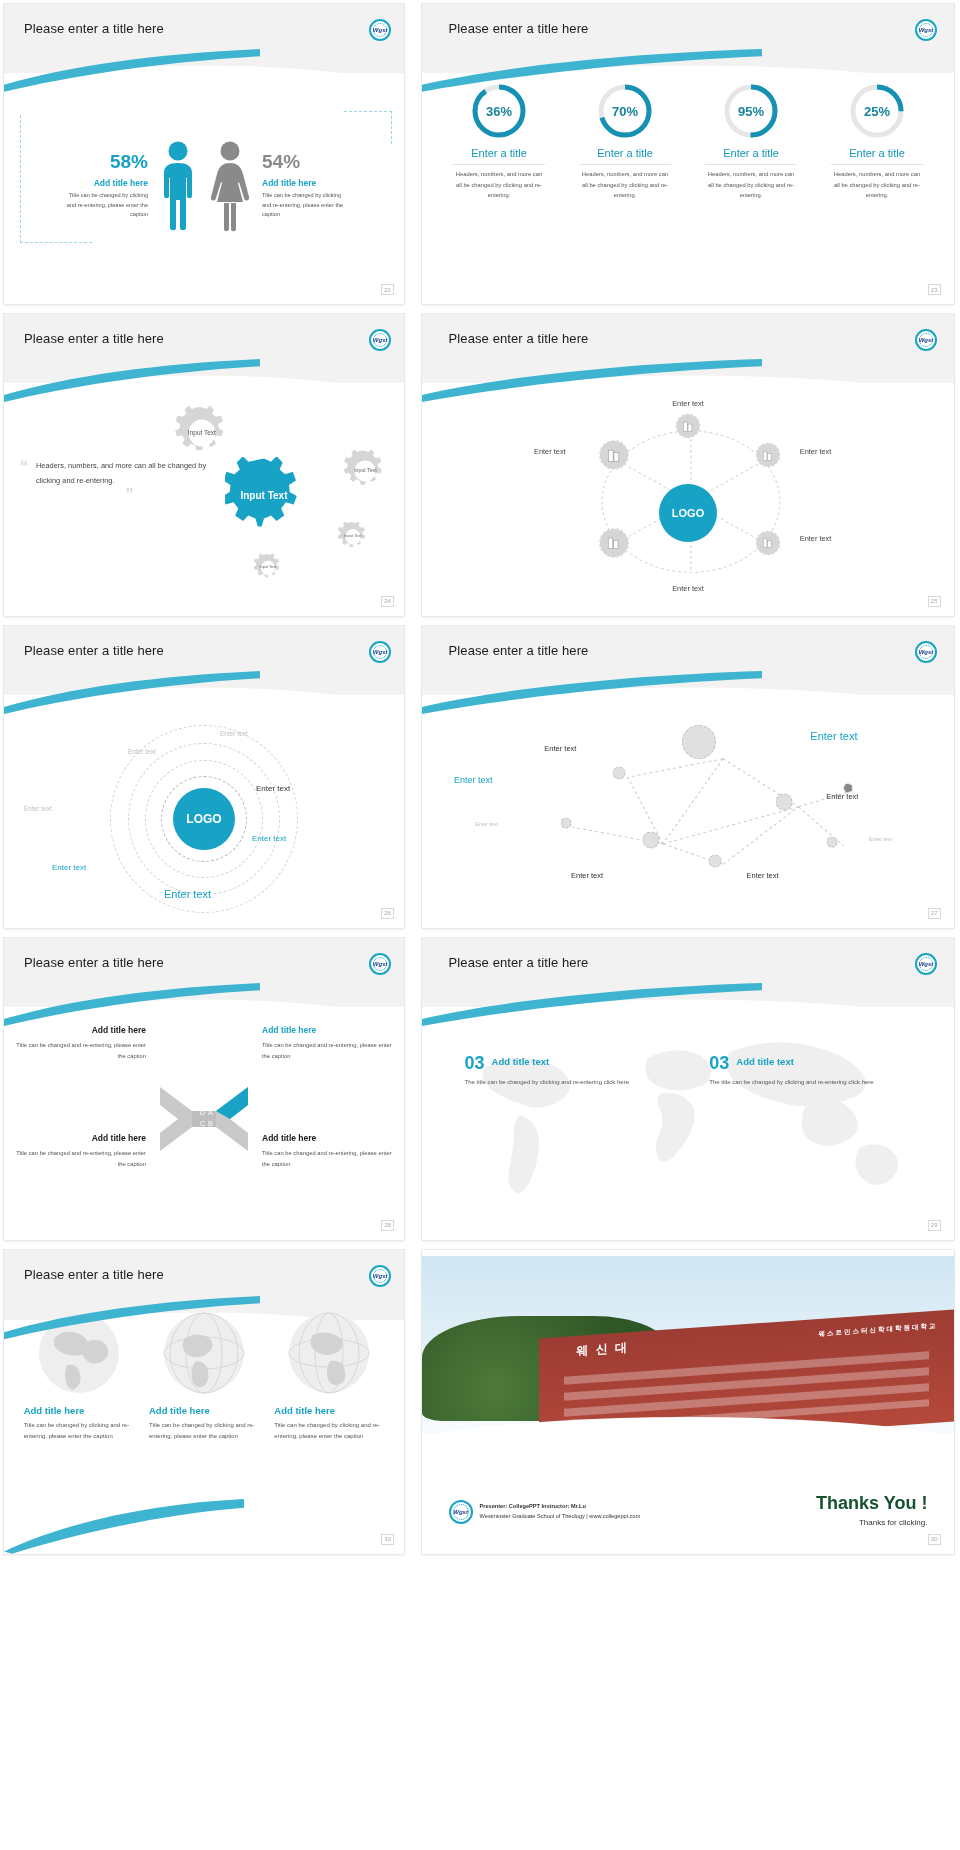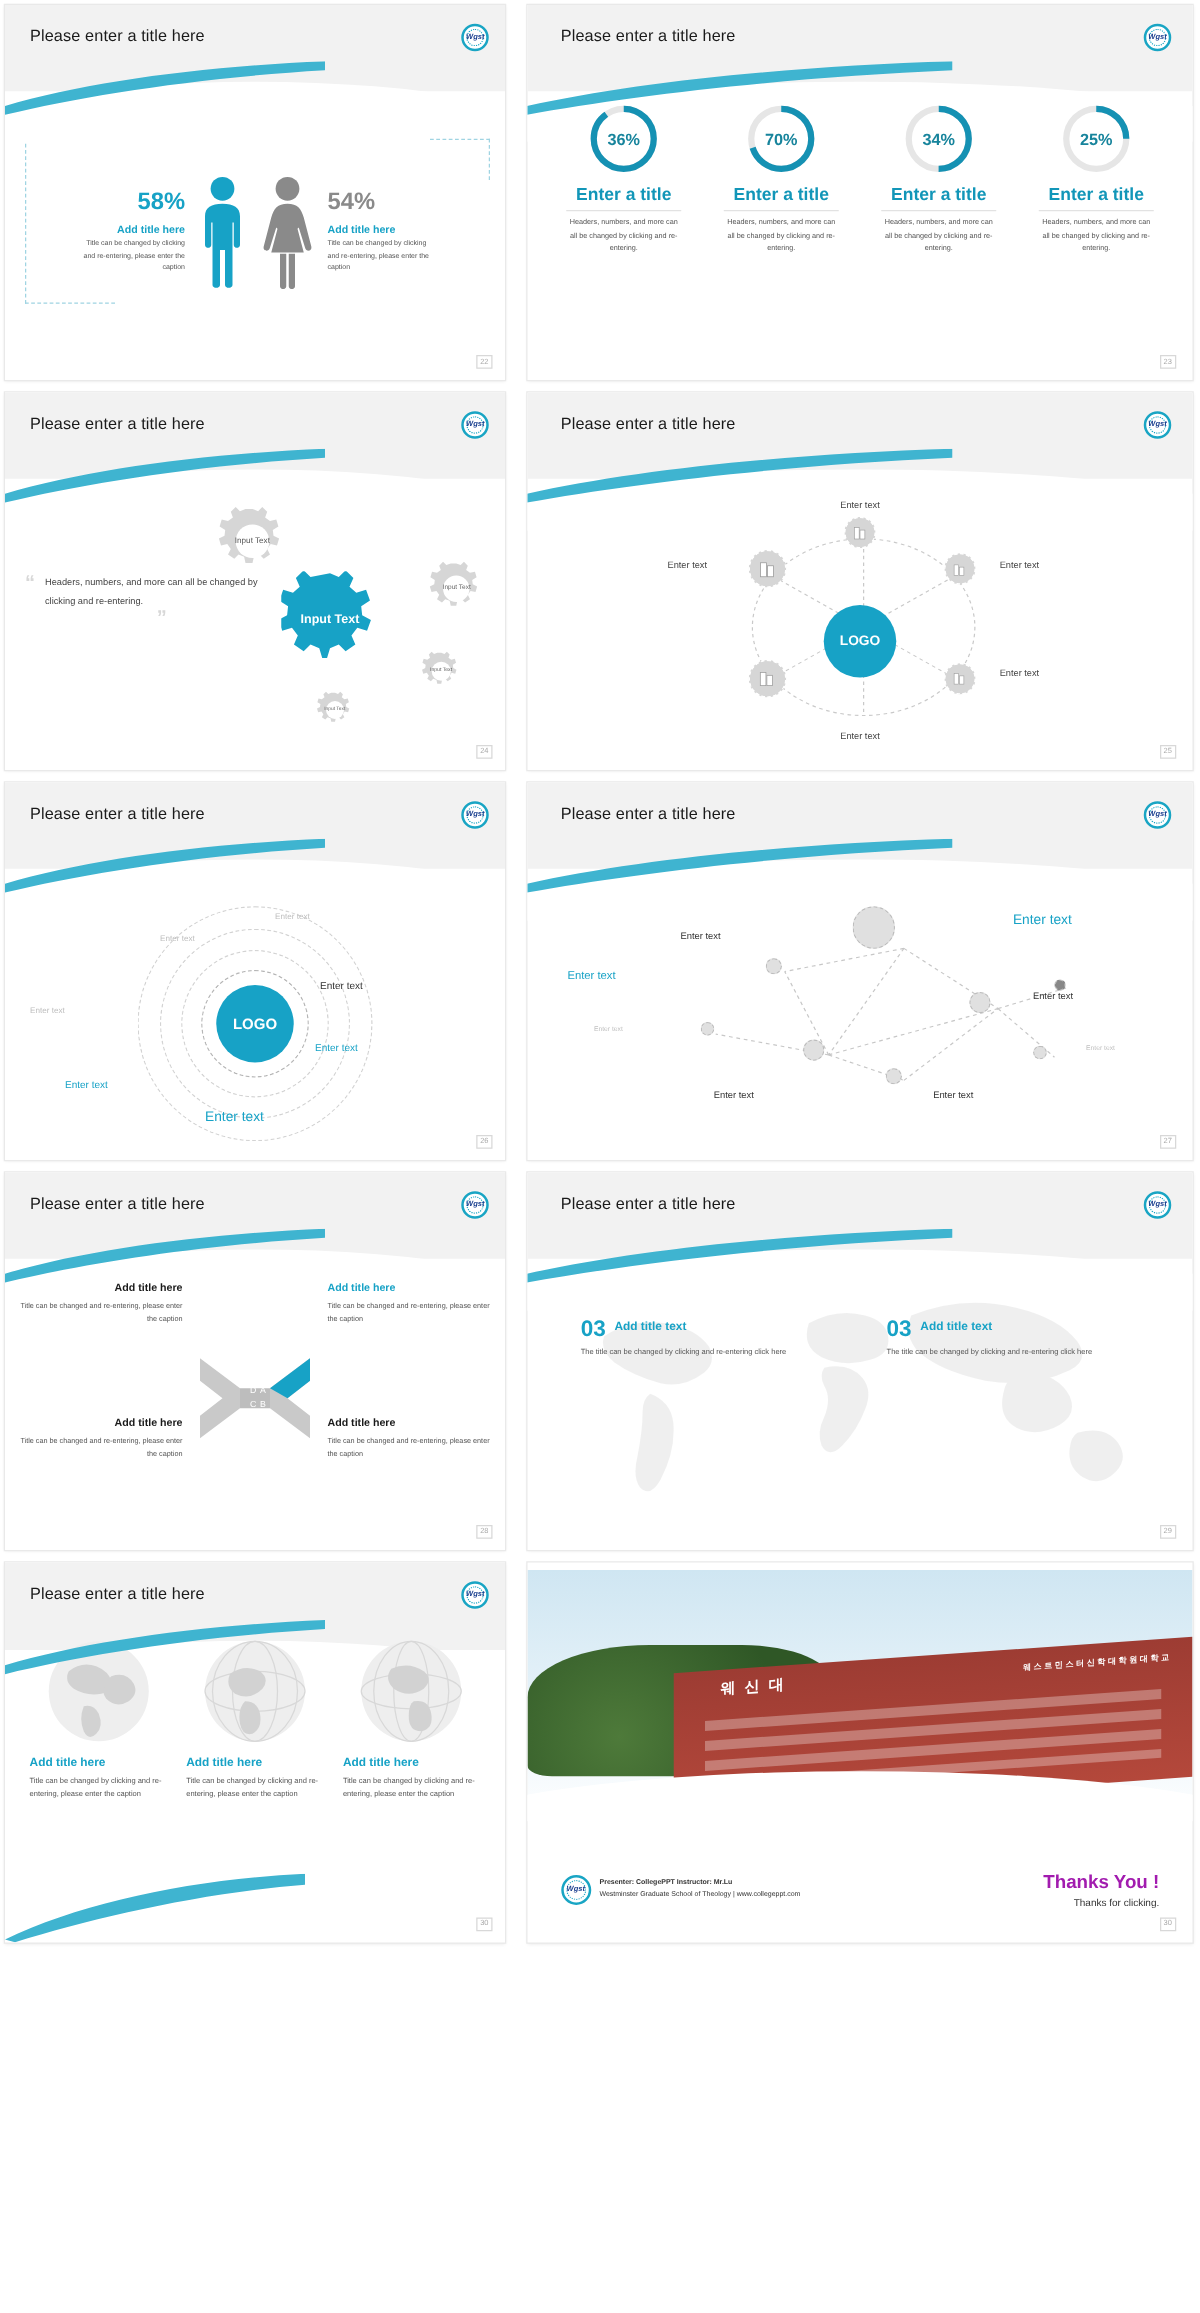--- a/index.html
+++ b/index.html
@@ -75,21 +75,21 @@
   .dashbox { position:absolute; border:1px dashed #9fd4e2; }
   .figure { width:52px; display:flex; flex-direction:column; align-items:center; }
 
   
   .donuts { position:absolute; inset:0; display:flex; justify-content:space-around; padding:0 14px; }
   .dcol { width:92px; text-align:center; }
   .dwrap { position:relative; width:58px; height:58px; margin:0 auto; }
   .dwrap svg { transform:rotate(-90deg); }
   .dval { position:absolute; inset:0; display:flex; align-items:center; justify-content:center;
           font-size:13px; font-weight:bold; color:#17849c; }
-  .dtitle { font-size:14px; font-weight:bold; color:#1296b8; margin:7px 0 4px;
+  .dtitle { font-size:11px; font-weight:normal; color:#1296b8; margin:7px 0 4px;
             padding-bottom:5px; border-bottom:1px solid #e2e2e2; }
   .ddesc { font-size:5.8px; color:#555; line-height:1.85; }
 
   
   .quote { position:absolute; left:8%; top:32%; width:43%; }
   .quote p { font-size:7.4px; color:#444; line-height:2.0; }
   .qm { font-size:16px; color:#d8d8d8; font-weight:bold; line-height:.7; }
   .gearwrap { position:absolute; right:3%; top:2%; width:58%; height:96%; }
   .gear { position:absolute; display:flex; align-items:center; justify-content:center; }
   .gear .lbl { position:absolute; text-align:center; line-height:1.15; }
@@ -157,21 +157,21 @@
   .bldg { position:absolute; left:22%; right:0; bottom:10%; height:56%;
           background:linear-gradient(#9d3c33,#b4483b); transform:skewY(-4deg); }
   .bwin { position:absolute; background:rgba(255,255,255,.30); }
   .korean { position:absolute; color:#fff; font-weight:bold; letter-spacing:2px; }
   .whitewave { position:absolute; left:0; right:0; bottom:-6%; height:26%;
                background:#fff; border-radius:50% 50% 0 0 / 100% 100% 0 0; transform:scaleX(1.3); }
   .fbar { position:absolute; left:5%; bottom:10%; display:flex; align-items:center; gap:7px; }
   .fbar .ftxt p { font-size:5.6px; color:#333; line-height:1.7; }
   .fbar .ftxt p.b { font-weight:bold; }
   .thanks { position:absolute; right:5%; bottom:9%; text-align:right; }
-  .thanks h3 { font-size:15px; font-weight:bold; color:#a21caf; }
+  .thanks h3 { font-size:18px; font-weight:bold; color:#14532d; }
   .thanks p { font-size:8px; color:#333; margin-top:4px; }
 </style>
 </head>
 <body>
 
 <div class="grid">
 
   <div class="cell">
     <div class="slide">
       <div class="hdr"></div>
@@ -258,21 +258,21 @@
             </div>
             <div class="dtitle">Enter a title</div>
             <div class="ddesc">Headers, numbers, and more can all be changed by clicking and re-entering.</div>
           </div>
           <div class="dcol">
             <div class="dwrap">
               <svg width="58" height="58" viewBox="0 0 58 58">
                 <circle cx="29" cy="29" r="24" fill="none" stroke="#e6e6e6" stroke-width="5"></circle>
                 <circle cx="29" cy="29" r="24" fill="none" stroke="#1591b3" stroke-width="5" stroke-dasharray="75.4 150.8"></circle>
               </svg>
-              <div class="dval">34%</div>
+              <div class="dval">95%</div>
             </div>
             <div class="dtitle">Enter a title</div>
             <div class="ddesc">Headers, numbers, and more can all be changed by clicking and re-entering.</div>
           </div>
           <div class="dcol">
             <div class="dwrap">
               <svg width="58" height="58" viewBox="0 0 58 58">
                 <circle cx="29" cy="29" r="24" fill="none" stroke="#e6e6e6" stroke-width="5"></circle>
                 <circle cx="29" cy="29" r="24" fill="none" stroke="#1591b3" stroke-width="5" stroke-dasharray="37.7 150.8"></circle>
               </svg>

